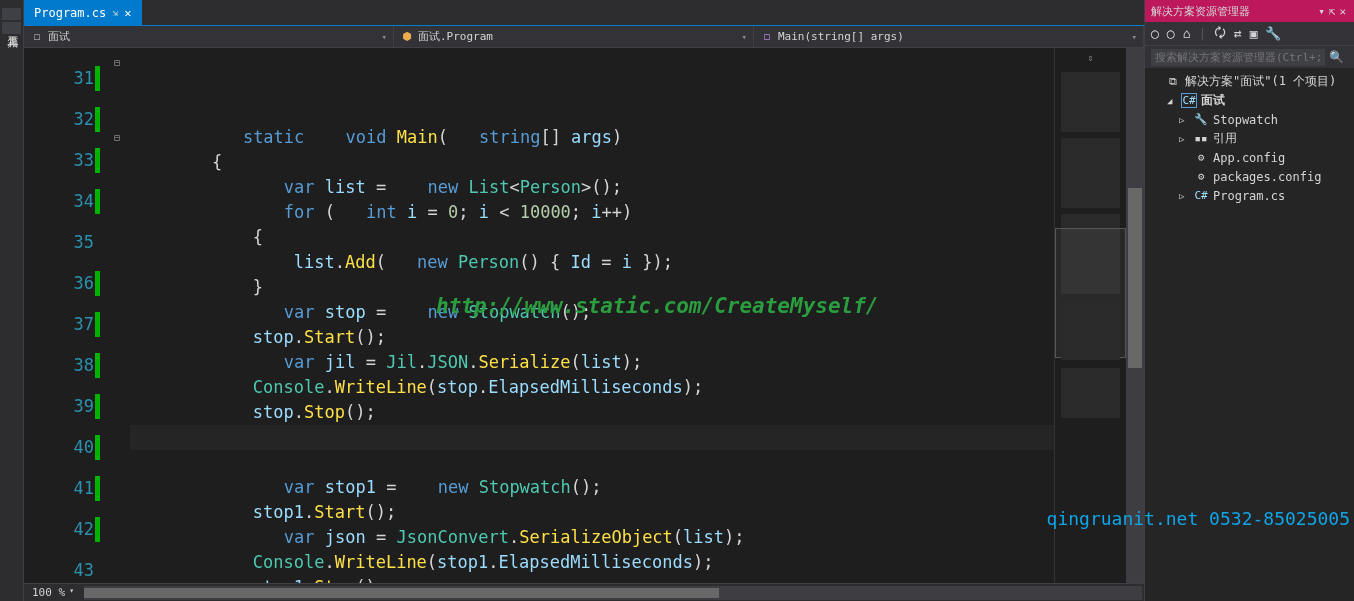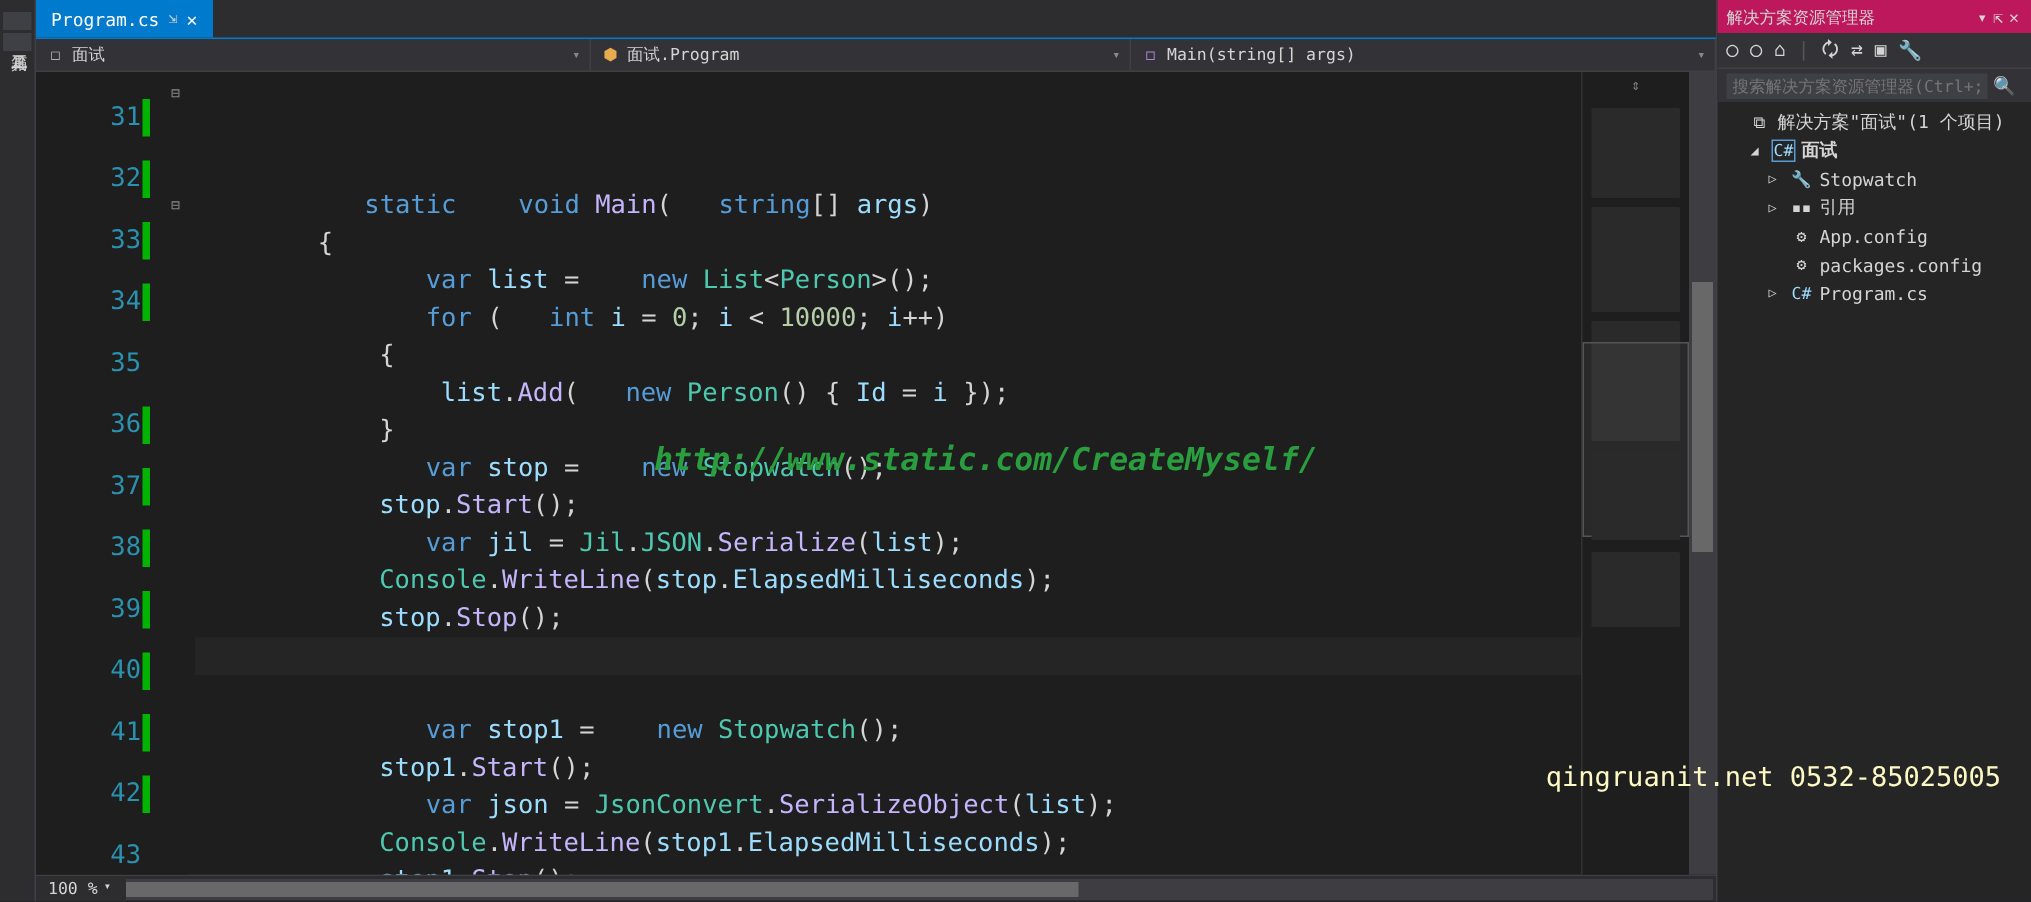--- a/index.html
+++ b/index.html
@@ -21,23 +21,23 @@
 .editor-wrap { flex:1; display:flex; background:#1e1e1e; min-height:0; position:relative; }
 .gutter-wrap { display:flex; }
 .gutter { background:#1e1e1e; text-align:right; padding-right:14px; width:84px; color:#2b91af; font-size:17px; line-height:25px; padding-top:2px; position:relative; }
 .gutter .line { position:relative;margin-top:16px; }
 .gutter .line.mod::after { content:''; position:absolute; right:-6px; top:0; width:5px; height:100%; background:#00b300; }
 .fold-col { width:18px; background:#1e1e1e; font-size:10px; color:#888; line-height:25px; padding-top:2px; }
 .fold-col div { height:25px; display:flex; align-items:center; justify-content:center; }
 .code-area { flex:1; font-size:17px; line-height:25px; padding-top:2px; padding-left:4px; white-space:pre; overflow:hidden; position:relative; }
 .code-area .row { height:25px; }
 .code-area .row.current { background:rgba(255,255,255,0.03); }
-.k { color:#569cd6;margin-left:31px; } .t { color:#4ec9b0; } .n { color:#b5cea8; } .m { color:#c4b5fd; } .p { color:#d4d4d4; } .v { color:#9cdcfe; }
+.k { color:#569cd6;margin-left:31px; } .t { color:#4ec9b0; } .n { color:#b5cea8; } .m { color:#fde047; } .p { color:#d4d4d4; } .v { color:#9cdcfe; }
 .watermark { position:absolute; top:246px; left:310px; color:#2a9d3f; font-size:21px; font-weight:bold; font-style:italic; z-index:5; pointer-events:none; }
-.watermark2 { position:absolute; bottom:72px; right:20px; color:#fef9c3; font-size:18px; z-index:10; pointer-events:none; }
+.watermark2 { position:absolute; bottom:72px; right:4px; color:#0ea5e9; font-size:18px; z-index:10; pointer-events:none; }
 .minimap { width:72px; background:#1e1e1e; border-left:1px solid #333; position:relative; }
 .minimap .block { position:absolute; left:6px; right:6px; background:#2a2a2a; border-radius:1px; }
 .minimap .hl { position:absolute; left:0; right:0; border:1px solid #555; background:rgba(255,255,255,0.05); }
 .minimap .arrows { position:absolute; top:4px; left:0; right:0; text-align:center; color:#888; font-size:10px; }
 .vscroll { width:18px; background:#3e3e42; position:relative; }
 .vscroll .thumb { position:absolute; left:2px; right:2px; top:140px; height:180px; background:#686868; }
 .status-strip { height:18px; background:#2d2d30; display:flex; align-items:center; border-top:1px solid #3f3f46; }
 .zoom { padding:0 8px; font-size:11px; color:#d4d4d4; display:flex; align-items:flex-start; gap:4px; }
 .hscroll { flex:1; height:14px; background:#3e3e42; margin:0 2px; position:relative; }
 .hscroll .thumb { position:absolute; top:2px; bottom:2px; left:0; width:60%; background:#686868; }

